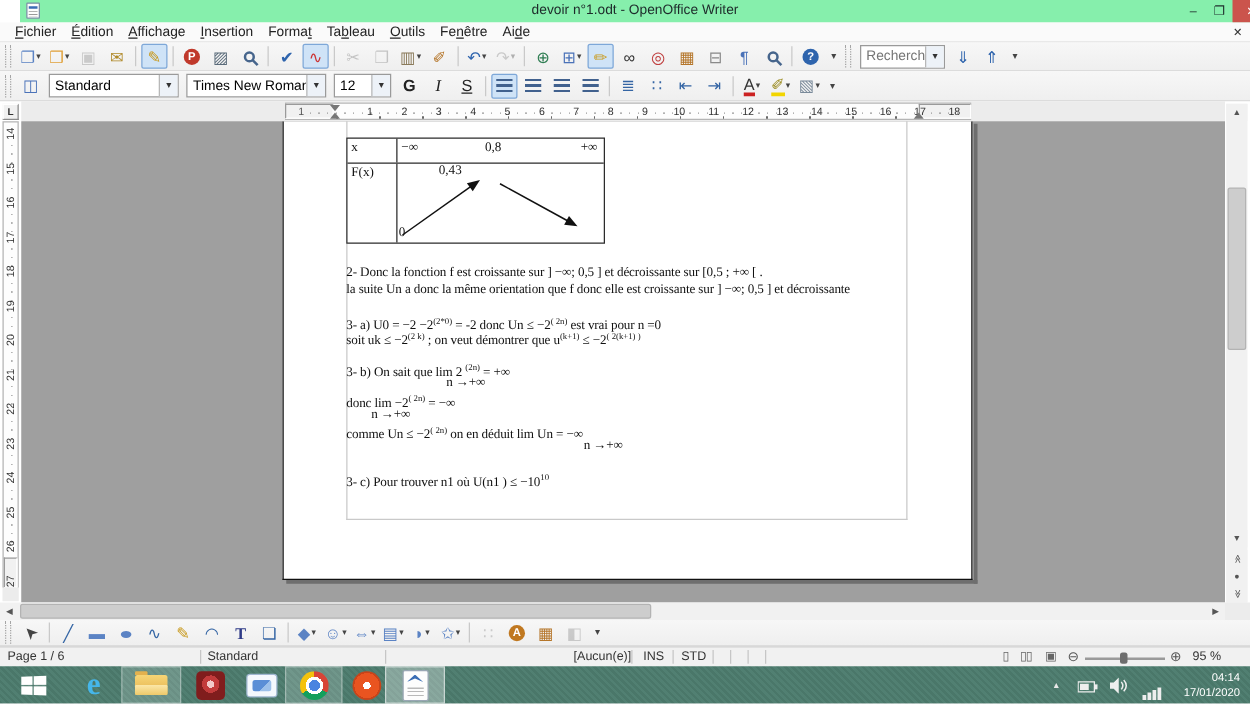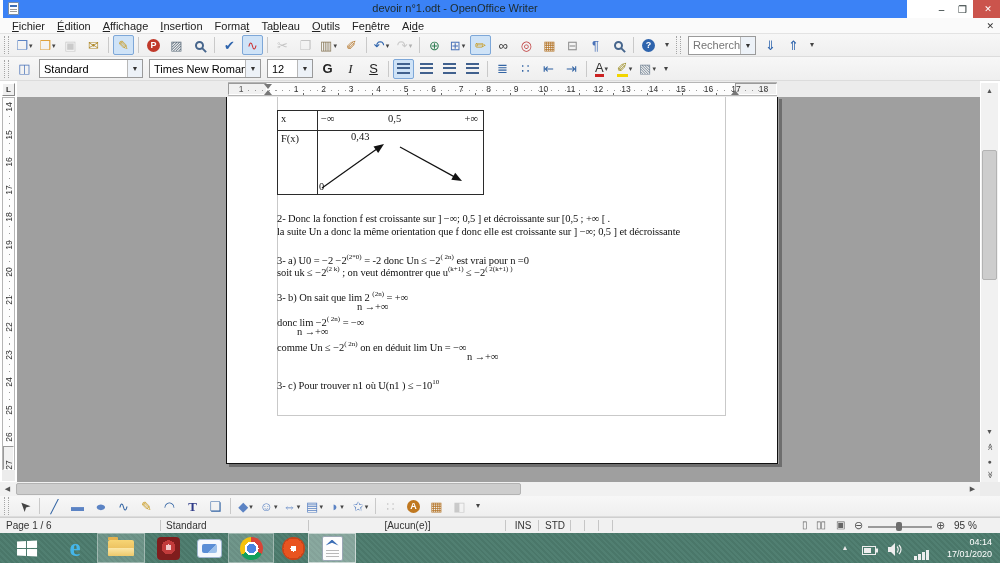--- a/index.html
+++ b/index.html
@@ -1,20 +1,20 @@
 <!DOCTYPE html>
 <html><head>
 <meta charset="utf-8">
 <style>
   *{box-sizing:border-box;margin:0;padding:0}
   body{font-family:"Liberation Sans",sans-serif;background:#fff}
   #screen{position:relative;width:1000px;height:563px;overflow:hidden;background:#fff}
 
   
-  #titlebar{position:absolute;left:3px;top:0;width:904px;height:18px;background:#3b82f6}
+  #titlebar{position:absolute;left:16px;top:0;width:984px;height:18px;background:#86efac}
   #app-ico{position:absolute;left:5px;top:2px;width:11px;height:13px;background:#fdfdfd;border:1px solid #7b8fa5;border-radius:1px}
   #app-ico::before{content:"";position:absolute;left:1px;top:2px;width:7px;height:2px;background:#3a6db5}
   #app-ico::after{content:"";position:absolute;left:1px;top:6px;width:7px;height:4px;background:repeating-linear-gradient(to bottom,#9a9a9a 0 1px,transparent 1px 2px)}
   #win-title{position:absolute;left:0;right:0;top:2px;text-align:center;font-size:11px;color:#1d2a2a}
   .winbtn{position:absolute;top:0;height:18px;display:flex;align-items:center;justify-content:center;font-size:10px;color:#1d2a2a;cursor:default}
   #btn-min{left:928px;width:21px}
   #btn-max{left:949px;width:21px}
   #btn-close{left:970px;width:30px;background:#cb544c;color:#fff;font-size:9px}
 
   
@@ -363,21 +363,21 @@
     <div id="page-shadow-r"></div>
     <div id="page-shadow-b"></div>
     <div id="page">
       <div id="tbound"></div>
 
       <div id="vartable">
         <div class="vrow1">
           <div class="vc1">x</div>
           <div class="vc2">
             <span class="vh" style="left:3px">−∞</span>
-            <span class="vh" style="left:70px">0,5</span>
+            <span class="vh" style="left:70px">0,8</span>
             <span class="vh" style="right:5px">+∞</span>
           </div>
         </div>
         <div class="vrow2">
           <div class="vc1">F(x)</div>
           <div class="vc2">
             <svg width="165" height="63" viewBox="0 0 165 63">
               <line x1="4" y1="57" x2="58.8" y2="18.1" stroke="#111" stroke-width="1.2"></line>
               <polygon points="66,13 60.2,22.0 55.5,15.5" fill="#111"></polygon>
               <line x1="82" y1="16" x2="136" y2="45.6" stroke="#111" stroke-width="1.2"></line>
@@ -501,21 +501,21 @@
           <span class="g" style="color: rgb(68, 68, 68);">▾</span>
         </div>
       </span>
   </div>
 
   <div id="statusbar">
     <span class="scell" style="left:6px">Page 1 / 6</span>
     <span class="ssep" style="left:160px"></span>
     <span class="scell" style="left:166px">Standard</span>
     <span class="ssep" style="left:308px"></span>
-    <span class="scell" style="left:310px;width:195px;text-align:center">[Aucun(e)]</span>
+    <span class="scell" style="left:310px;width:195px;text-align:right">[Aucun(e)]</span>
     <span class="ssep" style="left:505px"></span>
     <span class="scell" style="left:510px;width:26px;text-align:center">INS</span>
     <span class="ssep" style="left:538px"></span>
     <span class="scell" style="left:541px;width:28px;text-align:center">STD</span>
     <span class="ssep" style="left:570px"></span>
     <span class="ssep" style="left:584px"></span>
     <span class="ssep" style="left:598px"></span>
     <span class="ssep" style="left:612px"></span>
     <span class="pgico" style="left:802px">▯</span>
     <span class="pgico" style="left:816px;letter-spacing:-1px">▯▯</span>

